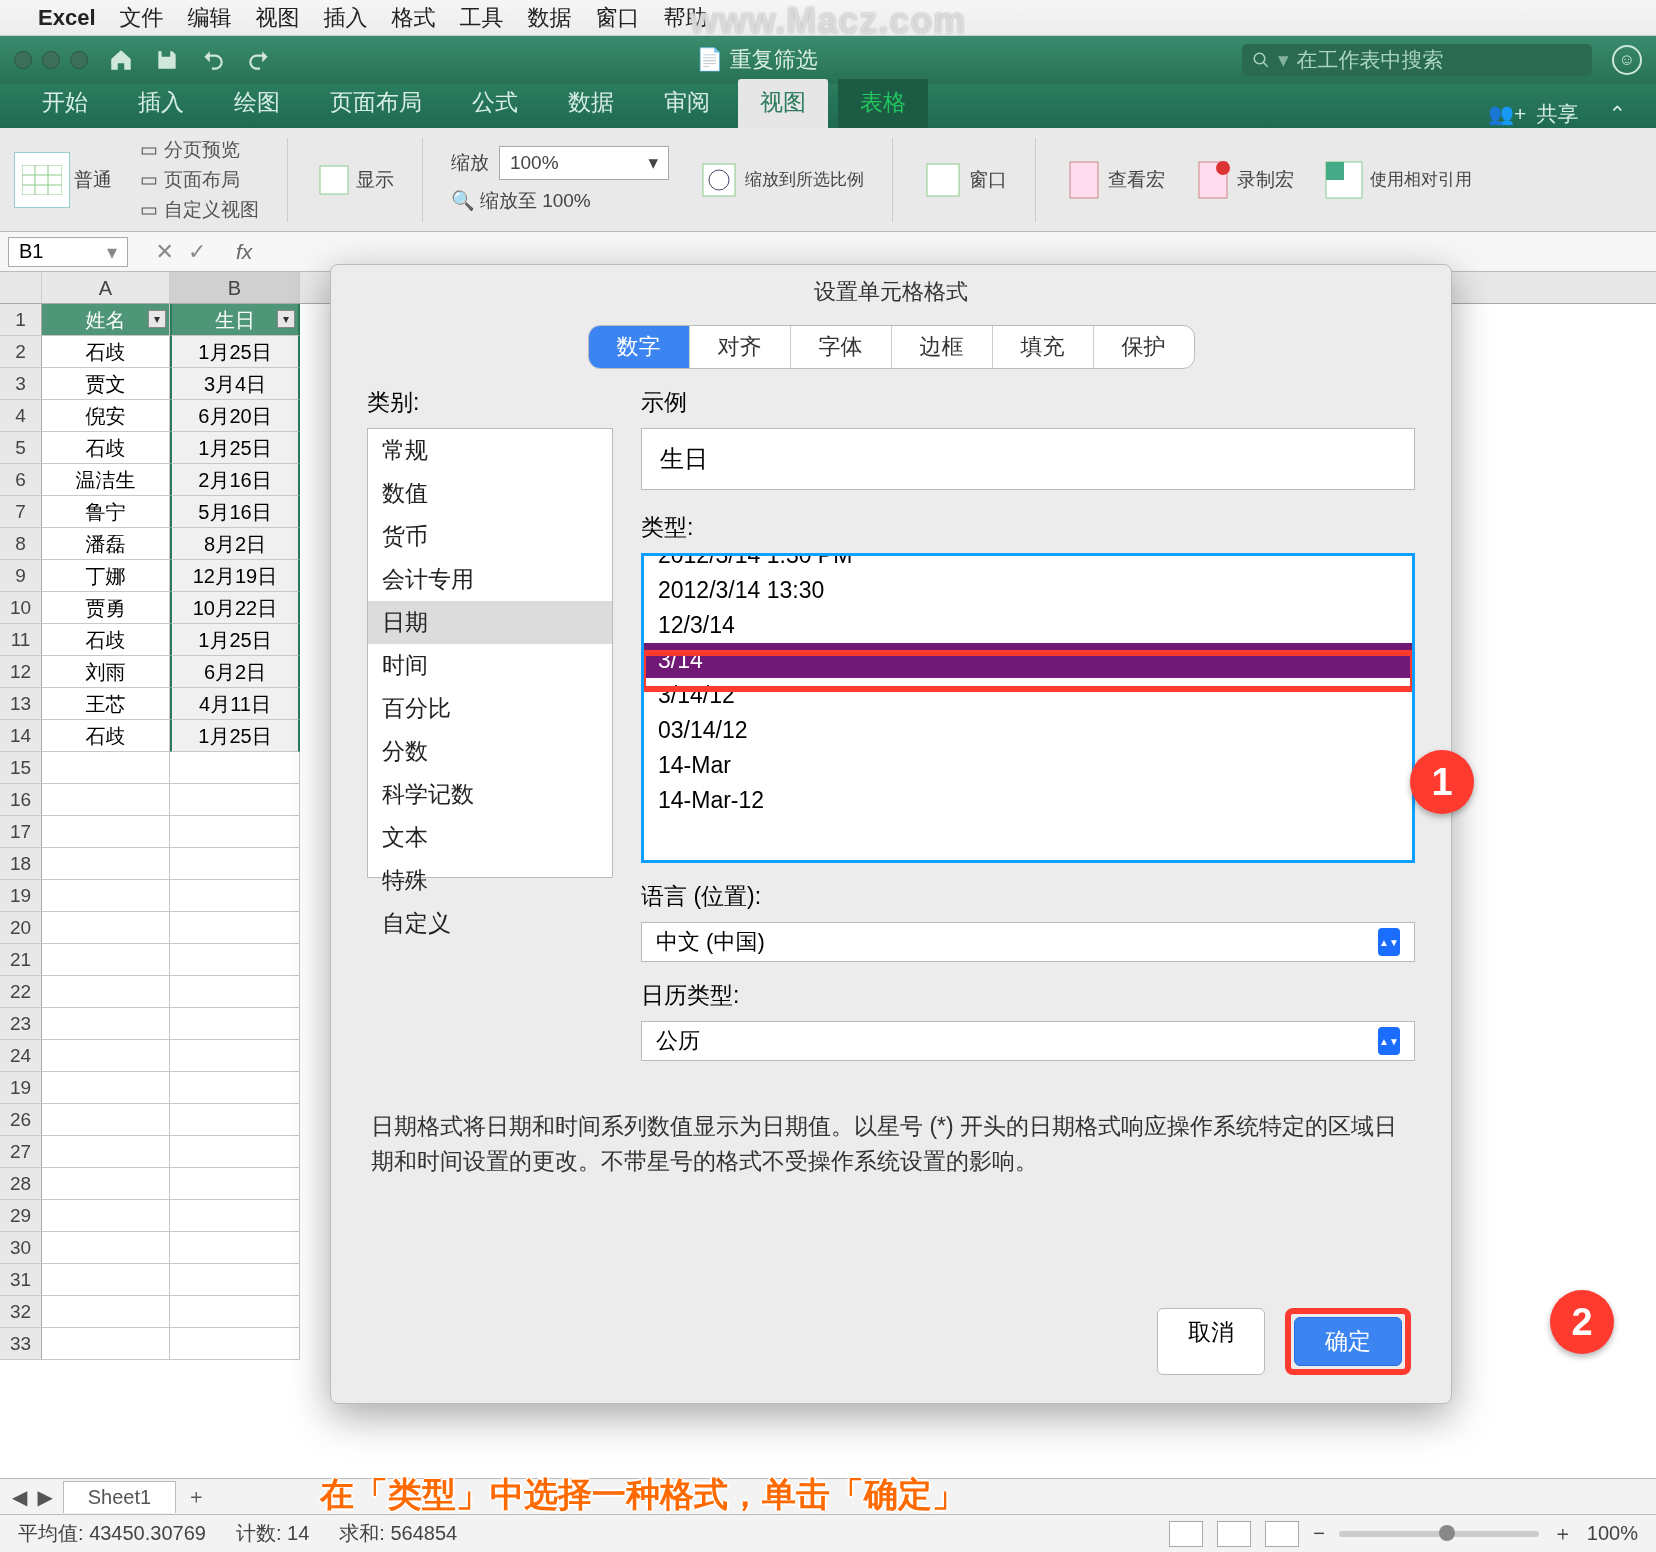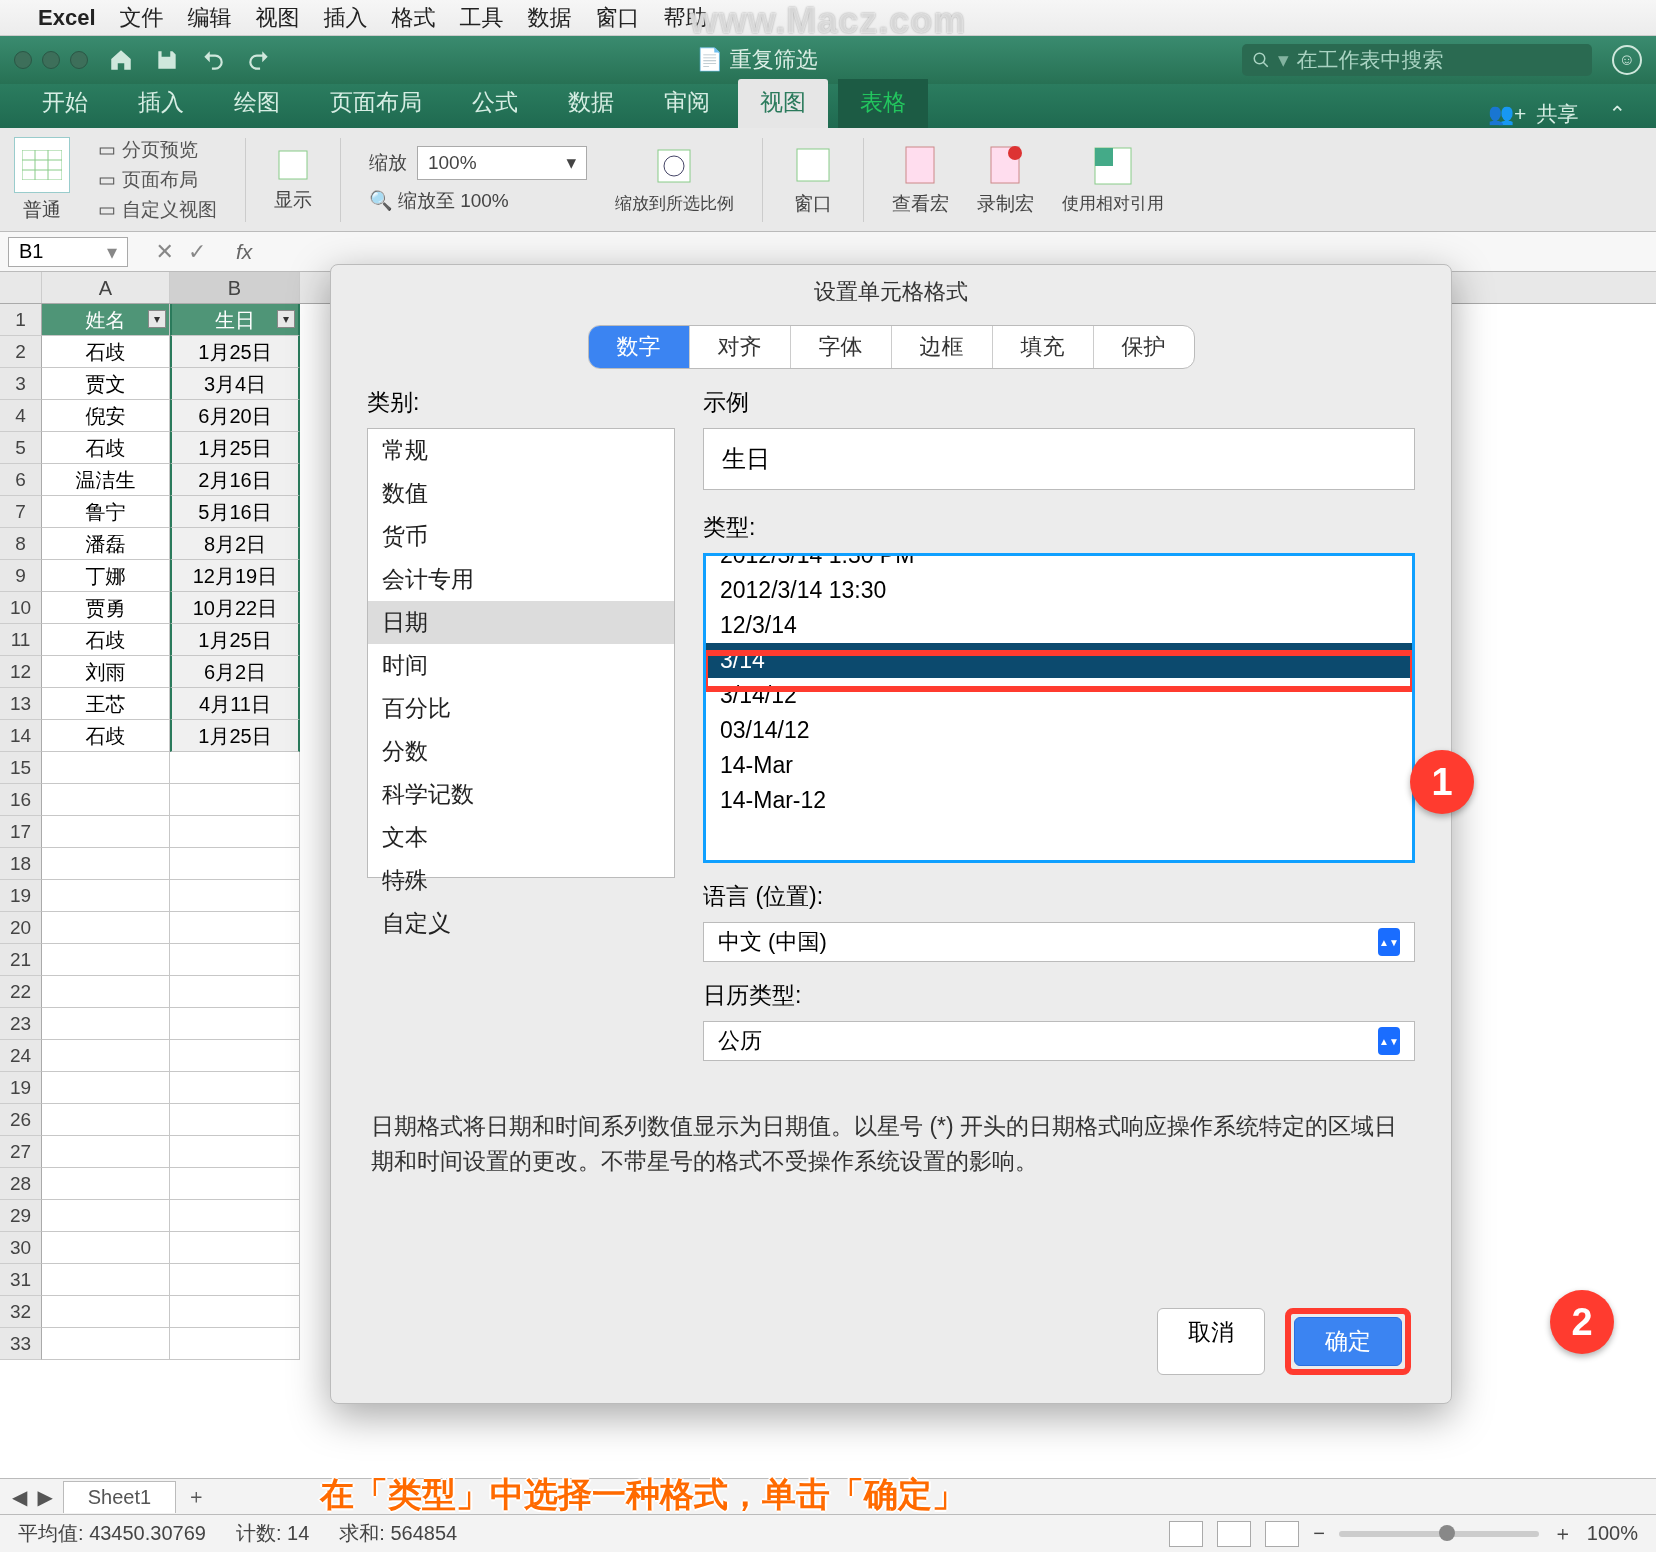--- a/index.html
+++ b/index.html
@@ -22,21 +22,21 @@
 
 
 .rtabs { height:44px; background:linear-gradient(#2b7c5f,#1f6a50); display:flex; align-items:flex-end; padding:0 20px; gap:6px; color:#d7eee4;}
 .rtab { padding:8px 22px 10px; font-size:23px; cursor:pointer; }
 .rtab.active { background:#e6e6e6; color:#2a7a5b; font-weight:500; border-radius:3px 3px 0 0; }
 .rtab.alt { background:#1c5b44; color:#22c55e; margin-left:4px;}
 .share { margin-left:auto; display:flex; align-items:center; gap:10px; padding-right:10px;}
 
 
 .ribbon { height:104px; background:#e9e9e9; border-bottom:1px solid #bbb; display:flex; align-items:center; padding:6px 14px; gap:28px; color:#444; font-size:19px; position:relative;}
-.rgroup { display:flex; flex-direction:column; align-items:center; gap:4px; }
+.rgroup { display:flex; flex-direction:row; align-items:center; gap:4px; }
 .rgroup .big { width:56px; height:56px; background:#fff; border:1px solid #9cc; display:flex; align-items:center; justify-content:center; }
 .rlist { display:flex; flex-direction:column; gap:4px; font-size:19px; color:#555;}
 .rlist div { display:flex; align-items:center; gap:6px;}
 .vdiv { width:1px; height:84px; background:#ccc; }
 .zoom-sel { width:170px; height:34px; background:#fff; border:1px solid #aaa; display:flex; align-items:center; padding:0 10px; justify-content:space-between;}
 
 
 .fbar { height:40px; border-bottom:1px solid #bbb; display:flex; align-items:center; background:#f7f7f7; }
 .namebox { width:120px; height:30px; border:1px solid #aaa; background:#fff; margin:0 8px; display:flex; align-items:center; padding:0 10px; justify-content:space-between; font-size:20px;}
 .fbar .fx { width:90px; display:flex; gap:14px; color:#888; font-size:22px; justify-content:center;}
@@ -63,32 +63,32 @@
 
 .dialog { position:absolute; top:264px; left:330px; width:1122px; height:1140px; background:#ececec; border:1px solid #bbb; border-radius:8px; box-shadow:0 12px 40px rgba(0,0,0,0.35); z-index:10;}
 .dlg-title { text-align:center; font-size:22px; padding:12px 0 8px; color:#333;}
 .dlg-tabs { display:flex; justify-content:center; margin:10px 0 18px;}
 .dlg-tabs .seg { display:flex; border:1px solid #bbb; border-radius:12px; overflow:hidden; background:#fff;}
 .seg-btn { padding:6px 28px; font-size:22px; border-right:1px solid #ccc; color:#333; cursor:pointer;}
 .seg-btn:last-child{border-right:none;}
 .seg-btn.active { background:#3b84f2; color:#fff;}
 
 .dlg-body { display:flex; padding:0 36px; gap:28px; }
-.dlg-left { width:308px; }
+.dlg-left { width:246px; }
 .dlg-left .lbl { font-size:23px; margin-bottom:10px; }
 .cat-list { background:#fff; border:1px solid #bbb; height:450px; }
 .cat-item { padding:6px 14px; font-size:23px; color:#222; cursor:pointer; }
 .cat-item.sel { background:#dcdcdc; }
 
 .dlg-right { flex:1; }
 .dlg-right .lbl { font-size:23px; margin-bottom:10px; }
 .sample-box { background:#fff; border:1px solid #bbb; width:100%; padding:14px 18px; font-size:24px; margin-bottom:22px; }
 .type-list { border:3px solid #10a0ff; background:#fff; height:310px; position:relative; overflow:hidden;}
 .type-item { padding:4px 14px; font-size:23px; }
-.type-item.sel { background:#0c4a6e; color:#fff; }
+.type-item.sel { background:#701a75; color:#fff; }
 .type-highlight { position:absolute; top:94px; left:-4px; right:-4px; height:42px; border:6px solid #ff3b2f; pointer-events:none;}
 
 .combo { background:#fff; border:1px solid #bbb; height:40px; display:flex; align-items:center; padding:0 14px; justify-content:space-between; font-size:22px; margin-bottom:18px;}
 .combo .arrows { width:22px; height:28px; background:#1a6dff; border-radius:4px; display:flex; flex-direction:column; align-items:center; justify-content:center; color:#fff; font-size:10px; gap:0;}
 
 .desc { padding:30px 40px 0; font-size:23px; color:#333; line-height:1.5; }
 
 .dlg-btns { position:absolute; bottom:28px; right:40px; display:flex; gap:20px;}
 .btn { padding:8px 30px; font-size:23px; border-radius:6px; border:1px solid #bbb; background:#fff; cursor:pointer;}
 .btn.primary { background:#3b84f2; color:#fff; border-color:#2a6fe0;}

